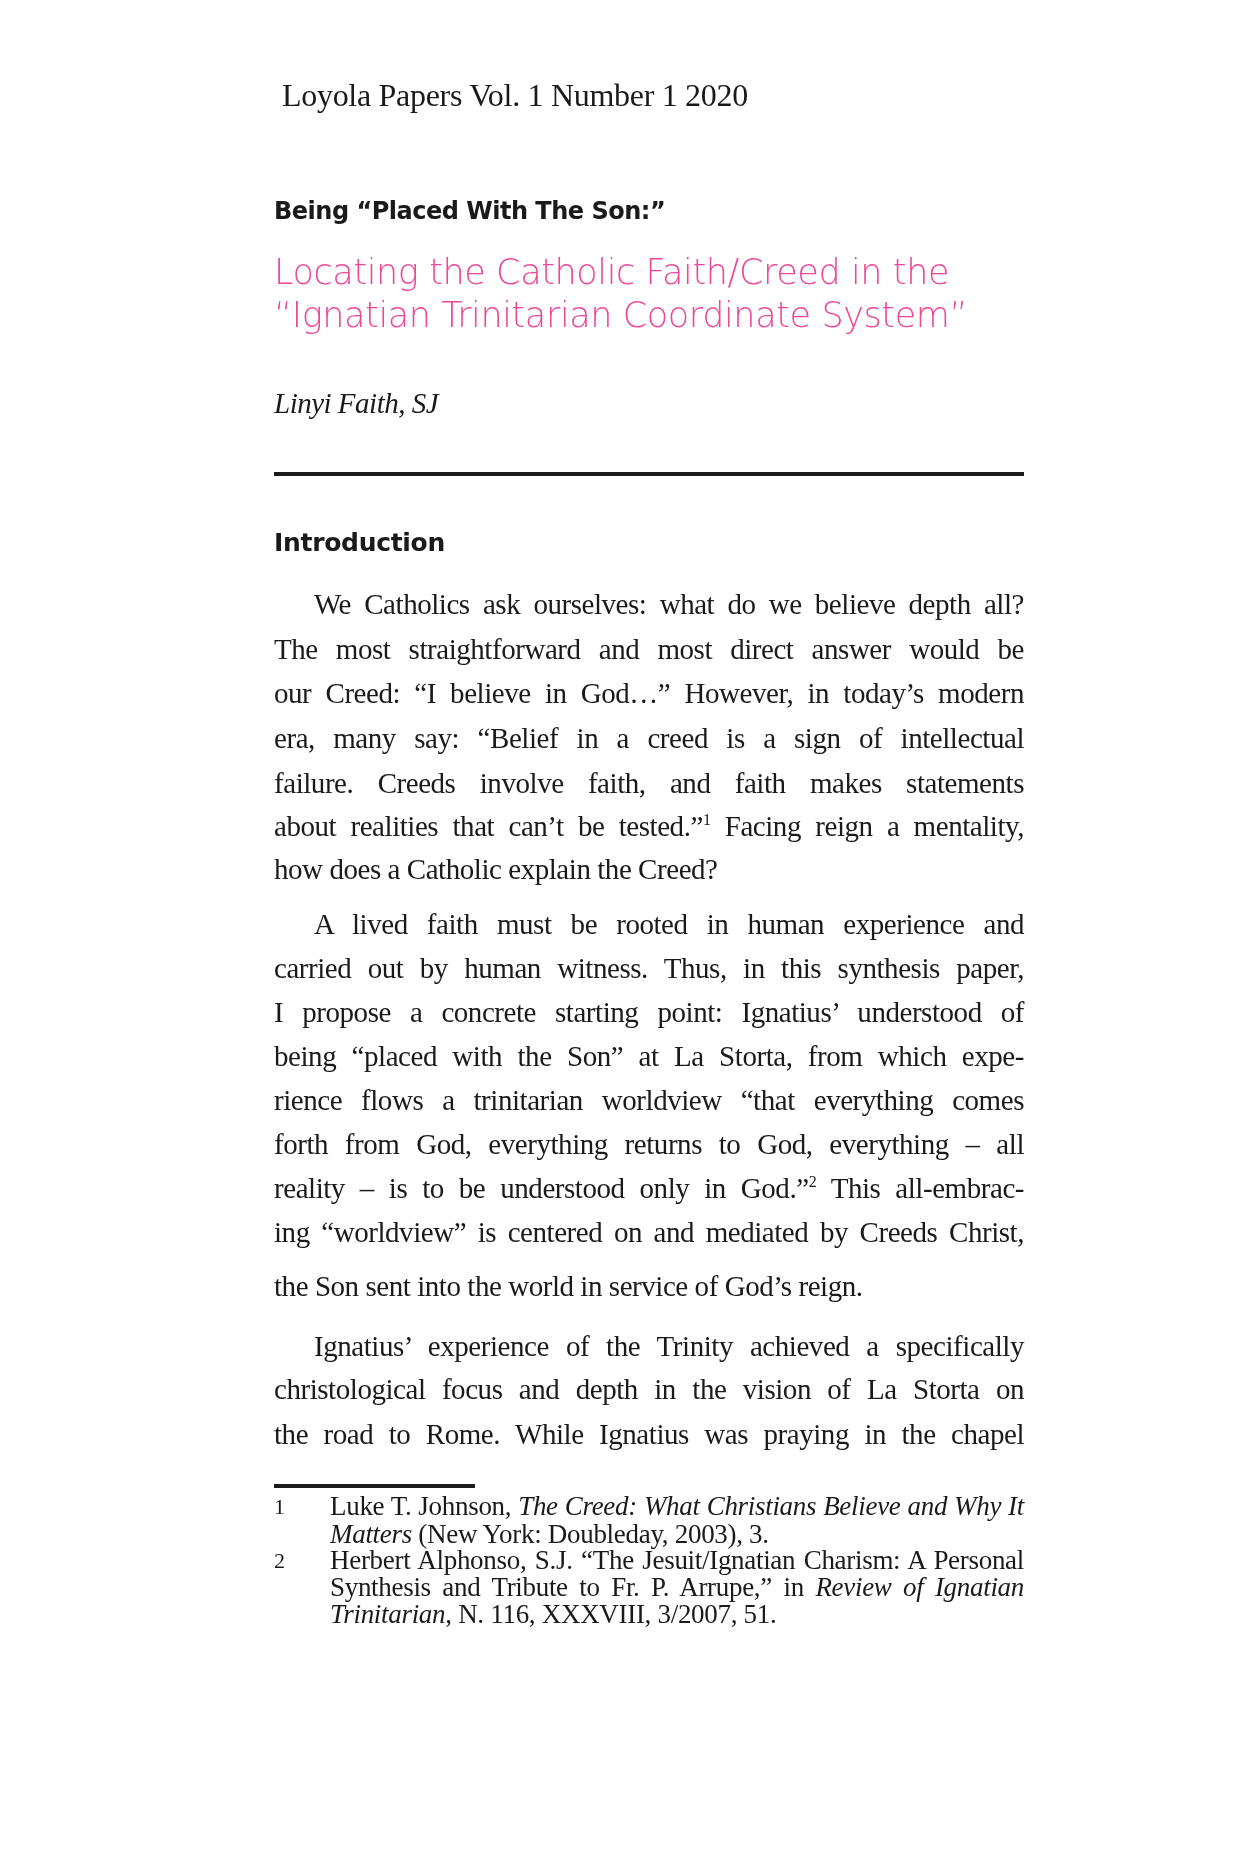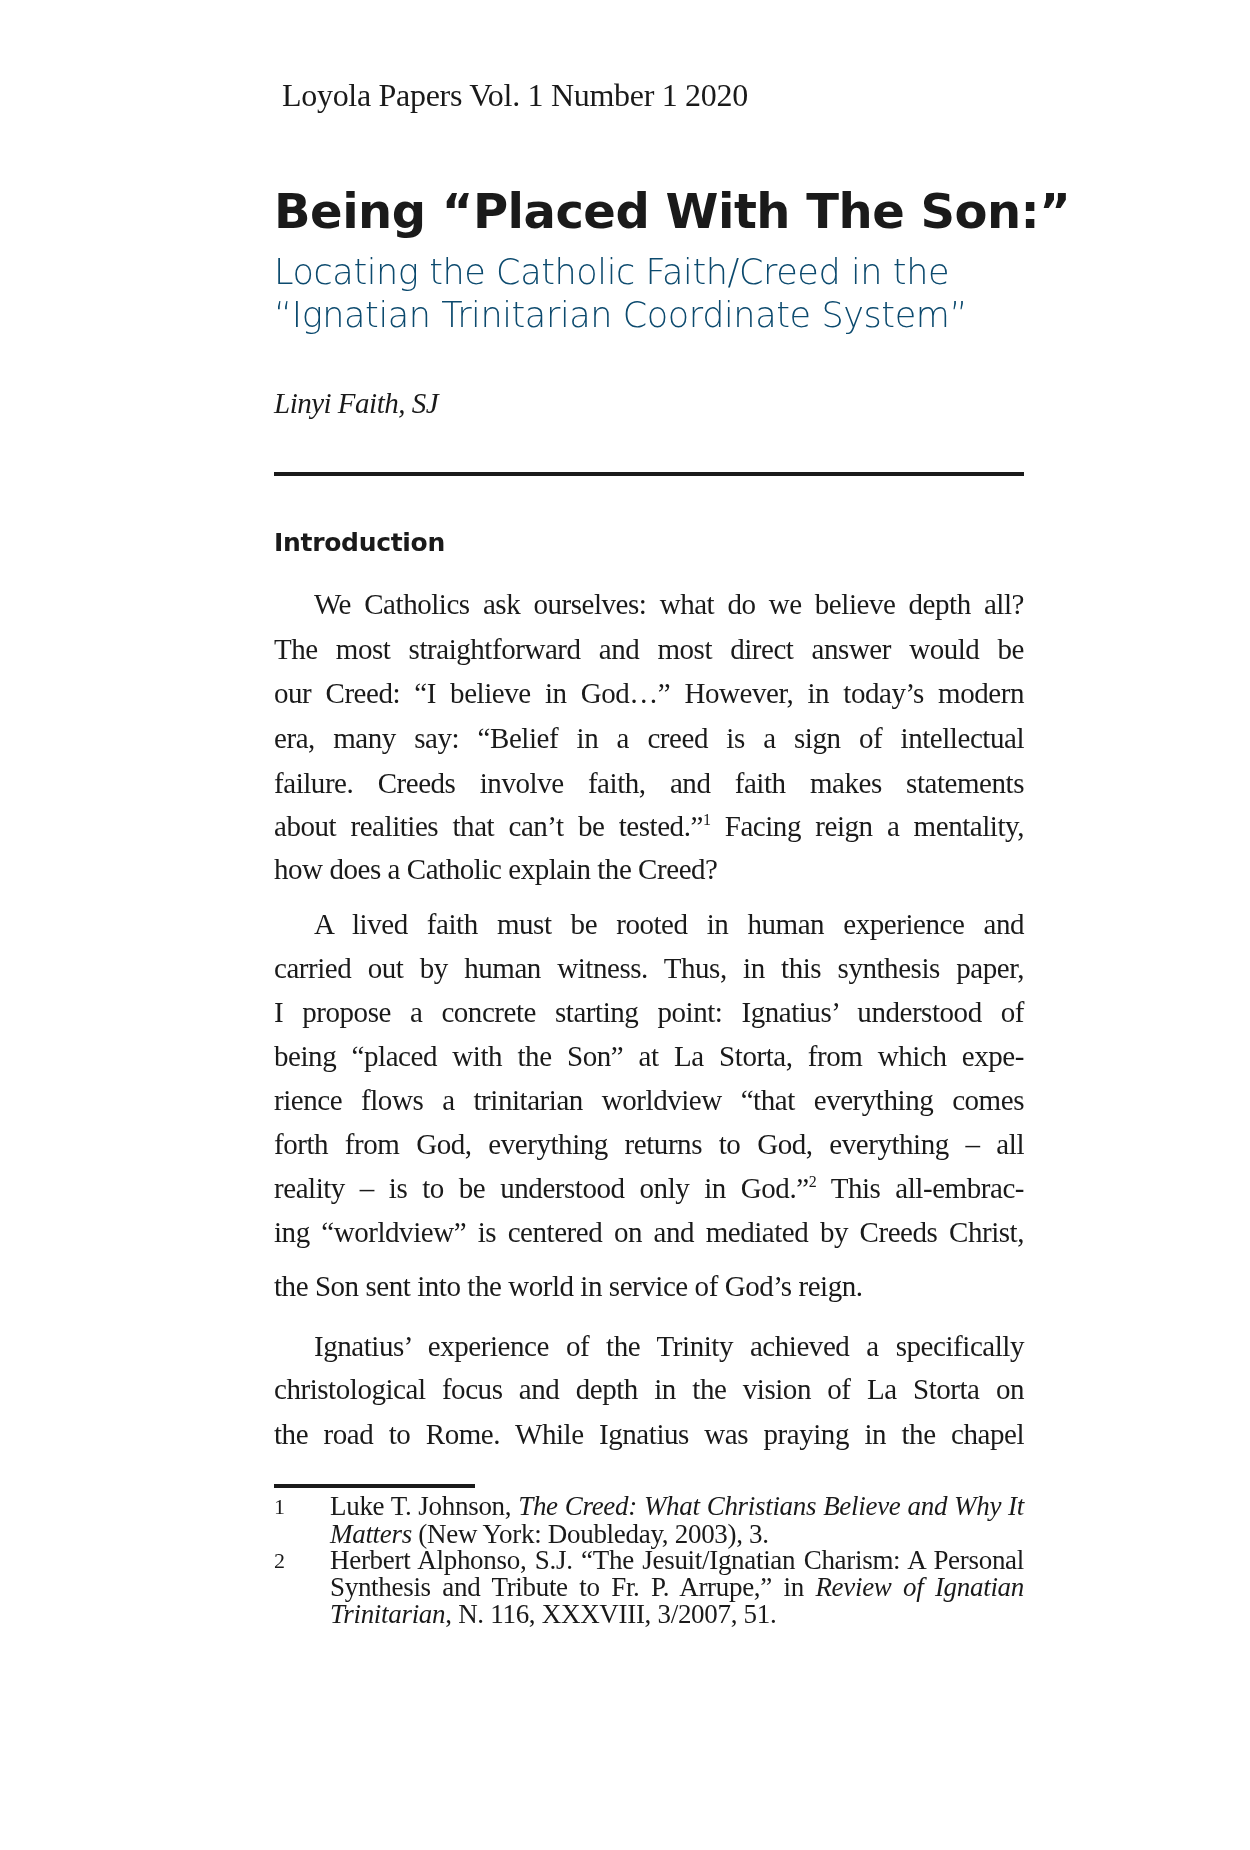--- a/index.html
+++ b/index.html
@@ -3,22 +3,22 @@
 <meta charset="utf-8">
 <style>
   html, body { margin: 0; padding: 0; background: #ffffff; }
   body { width: 1250px; height: 1850px; position: relative; overflow: hidden; color: #1a1a1a; }
   .abs { position: absolute; white-space: nowrap; }
   .serif { font-family: "Liberation Serif", "DejaVu Serif", serif; }
   .sans { font-family: "DejaVu Sans", "Liberation Sans", sans-serif; }
 
   #running-header { left: 274px; top: 80px; font-size: 32px; line-height: 30px; letter-spacing: -0.3px; margin-left: 8px; }
 
-  #title { left: 274px; top: 189px; font-size: 48px; line-height: 44px; font-weight: bold; letter-spacing: -0.5px; }
-  .subtitle-line { left: 274px; font-size: 35px; line-height: 44px; font-weight: 200; letter-spacing: -0.4px; color: #0c4a6e; }
+  #title { left: 274px; top: 189px; font-size: 24px; line-height: 44px; font-weight: bold; letter-spacing: -0.5px; }
+  .subtitle-line { left: 274px; font-size: 35px; line-height: 44px; font-weight: 200; letter-spacing: -0.4px; color: #ec4899; }
   #subtitle-1 { top: 250px; }
   #subtitle-2 { top: 293px; }
 
   #author { left: 274px; top: 386px; font-size: 29px; line-height: 34px; font-style: italic; letter-spacing: -0.5px; }
 
   #title-rule { position: absolute; left: 274px; top: 472px; width: 750px; height: 4px; background: #1a1a1a; }
 
   #intro-heading { left: 274px; top: 527px; font-size: 25px; line-height: 32px; font-weight: bold; letter-spacing: -0.3px; }
 
   .body-line {

